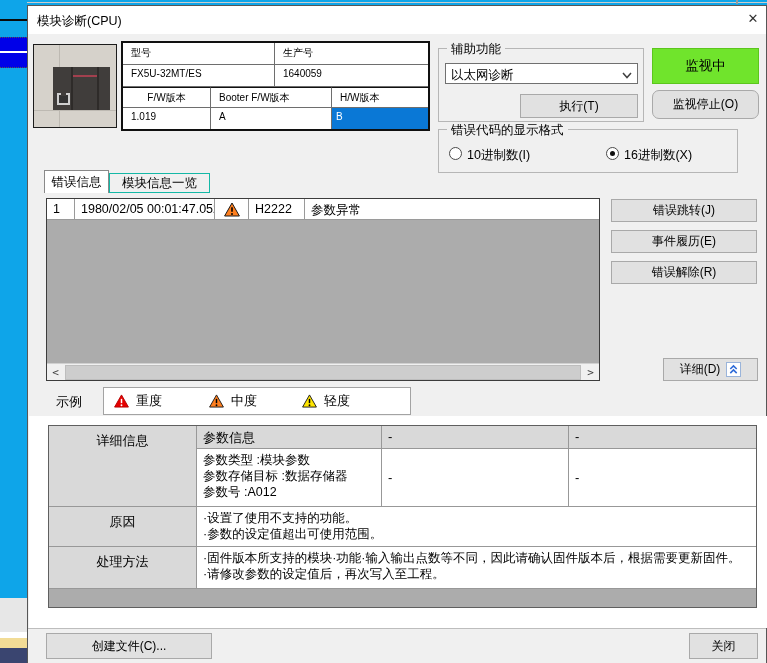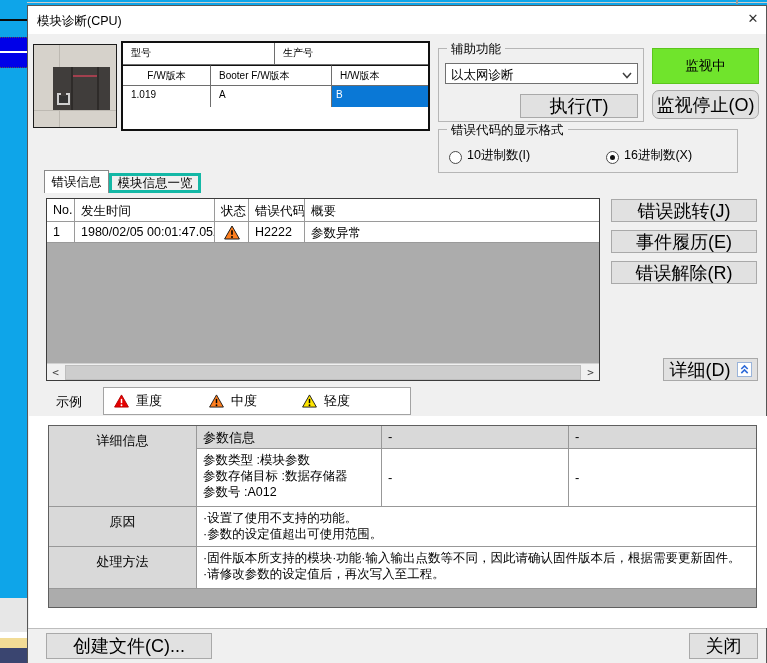--- a/index.html
+++ b/index.html
@@ -54,43 +54,43 @@
   
   .groupbox { position:absolute; border:1px solid #b6b6b6; }
   .groupbox > .glabel { position:absolute; top:-8px; left:8px; background:#f0f0f0; padding:0 4px; font-size:12.5px; }
   .gb-aux { left:410px; top:42px; width:206px; height:74px; }
   .gb-fmt { left:410px; top:123px; width:300px; height:44px; }
 
   .selectbox { position:absolute; left:6px; top:14px; width:193px; height:21px; background:#fff;
                border:1px solid #707070; font-size:12.5px; padding:3px 18px 0 5px; white-space:nowrap; overflow:hidden; }
   .selectbox svg { position:absolute; right:5px; top:8px; }
 
-  .btn { position:absolute; background:#e1e1e1; border:1px solid #a9a9a9; font-size:18px;
+  .btn { position:absolute; background:#e1e1e1; border:1px solid #a9a9a9; font-size:12px;
          display:flex; align-items:center; justify-content:center; color:#000; cursor:default; }
   .btn-exec { left:81px; top:45px; width:118px; height:24px; }
   .btn-stop { left:624px; top:84px; width:107px; height:29px;border-radius:7px; }
   .btn-monitoring { position:absolute; left:624px; top:42px; width:107px; height:36px;
                     background:#70e42c; border:1px solid #5cc61d; font-size:13.5px;
                     display:flex; align-items:center; justify-content:center; }
   .btn-side { width:146px; height:23px; left:583px; }
   .btn-create { left:18px; top:627px; width:166px; height:26px; }
   .btn-close { left:661px; top:627px; width:69px; height:26px; }
   .btn-detail { left:635px; top:352px; width:95px; height:23px; gap:6px; }
   .chev-box { width:15px; height:15px; background:#fff; border:1px solid #9ab4da; display:flex; align-items:center; justify-content:center; }
 
-  .radio-item { position:absolute; display:flex; align-items:flex-end; gap:5px; font-size:12.5px; }
+  .radio-item { position:absolute; display:flex; align-items:flex-start; gap:5px; font-size:12.5px; }
   .radio { width:13px; height:13px; border-radius:50%; border:1px solid #4a4a4a; background:#fff; position:relative; }
   .radio.checked::after { content:""; position:absolute; left:3px; top:3px; width:5px; height:5px; border-radius:50%; background:#111; }
 
   
   .tab { position:absolute; font-size:12.5px; display:flex; align-items:center; justify-content:center;margin-left:13px; }
   .tab-active { left:3px; top:164px; width:65px; height:23px; background:#ffffff;
                 border:1px solid #898989; border-bottom:none; z-index:2; }
-  .tab-idle { left:68px; top:167px; width:92px; height:20px; background:#f0f0f0;
-              border:3px solid #14b8a6; }
+  .tab-idle { left:68px; top:167px; width:101px; height:20px; background:#f0f0f0;
+              border:1px solid #14b8a6; }
 
   
   .etable { position:absolute; left:18px; top:192px; width:554px; height:183px;
             border:1px solid #3c3c3c; background:#acacac; display:flex; flex-direction:column; }
   .erow { display:grid; grid-template-columns:28px 140px 34px 56px 1fr; background:#fff; font-size:12.5px; }
   .ecell { padding:4px 0 0 6px; border-right:1px solid #9a9a9a; height:23px; white-space:nowrap; overflow:hidden; }
   .erow.data .ecell { height:21px; padding-top:3px; border-bottom:1px solid #9a9a9a; }
   .erow.head .ecell { border-bottom:1px solid #9a9a9a; }
   .ecell.icon-cell { display:flex; justify-content:center; padding:2px 0 0 0; }
   .efill { flex:1; background:#acacac; }
@@ -155,20 +155,24 @@
         <div class="plc-seam2"></div>
         <div class="plc-port"></div>
       </div>
     </div>
 
     <div class="vtable">
       <div class="vrow two">
         <div class="vcell">型号</div>
         <div class="vcell">生产号</div>
       </div>
+      <div class="vrow two">
+        <div class="vcell">FX5U-32MT/ES</div>
+        <div class="vcell">1640059</div>
+      </div>
       <div class="vrow three hdr2">
         <div class="vcell center">F/W版本</div>
         <div class="vcell">Booter F/W版本</div>
         <div class="vcell">H/W版本</div>
       </div>
       <div class="vrow three val2">
         <div class="vcell">1.019</div>
         <div class="vcell">A</div>
         <div class="vcell hw-sel">B</div>
       </div>
@@ -197,27 +201,20 @@
       <div class="radio-item" style="left:167px; top:17px;">
         <span class="radio checked"></span>
         <span>16进制数(X)</span>
       </div>
     </div>
 
     <div class="tab tab-active">错误信息</div>
     <div class="tab tab-idle">模块信息一览</div>
 
     <div class="etable">
-      <div class="erow head">
-        <div class="ecell">No.</div>
-        <div class="ecell">发生时间</div>
-        <div class="ecell">状态</div>
-        <div class="ecell">错误代码</div>
-        <div class="ecell no-right">概要</div>
-      </div>
       <div class="erow data">
         <div class="ecell">1</div>
         <div class="ecell">1980/02/05 00:01:47.052</div>
         <div class="ecell icon-cell">
           <svg class="warn-svg" width="16" height="15" viewBox="0 0 16 15">
             <polygon points="8,1 15.4,14 0.6,14" fill="#ff7f1e" stroke="#1a1a1a" stroke-width="1"></polygon>
             <line x1="8" y1="5.2" x2="8" y2="9.8" stroke="#000" stroke-width="1.6"></line>
             <circle cx="8" cy="12" r="1" fill="#000"></circle>
           </svg>
         </div>

